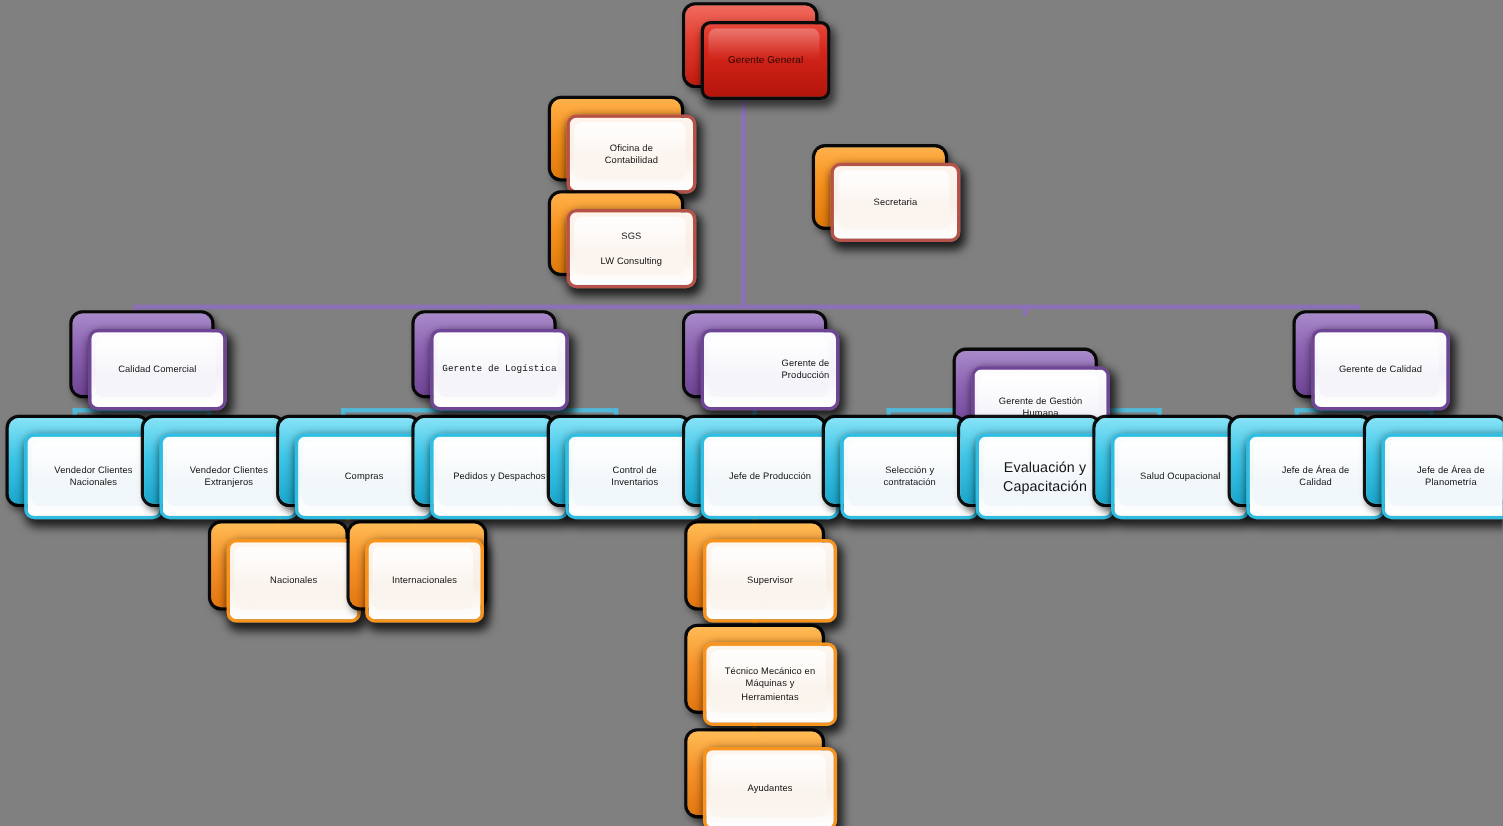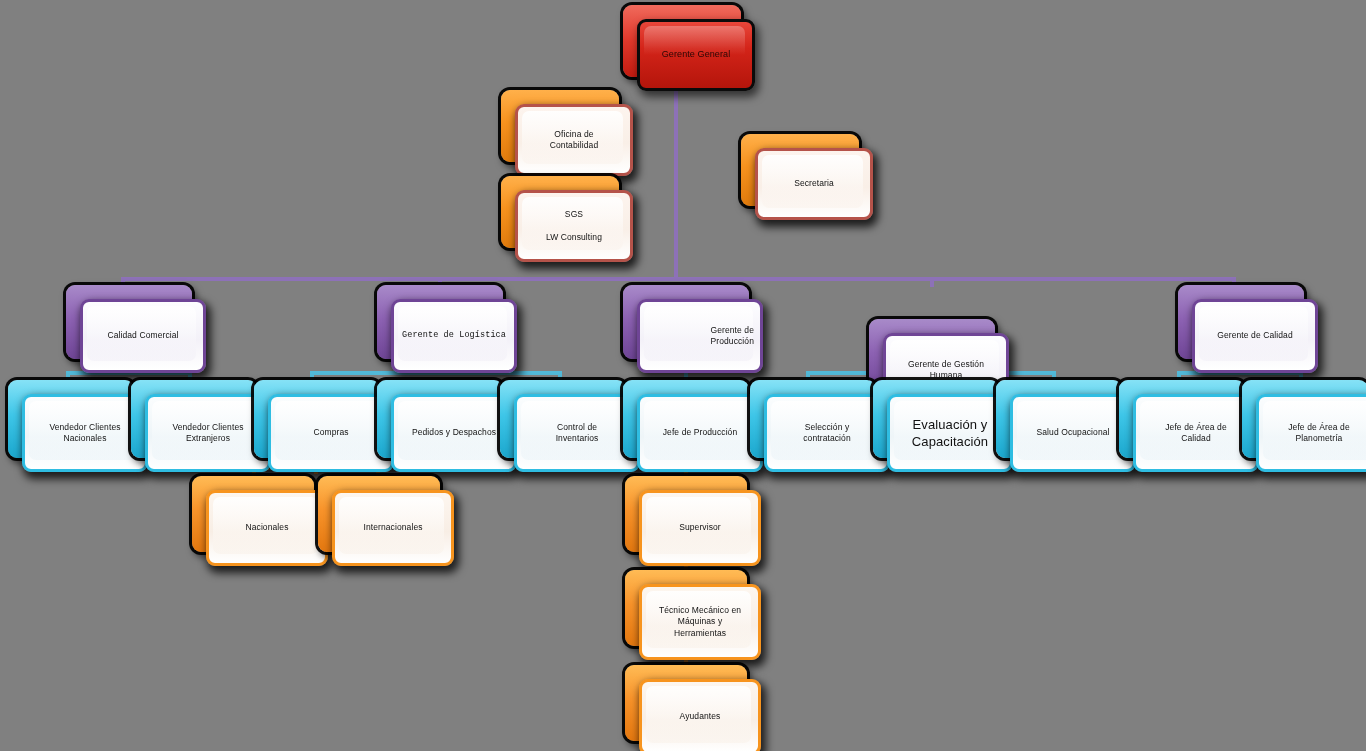--- a/index.html
+++ b/index.html
@@ -273,39 +273,39 @@
     </div>
     <div class="node t-orange" style="left: 192px; top: 476px; width: 136px; height: 90px;">
       <div class="plate" style="width: 122px; height: 76px;"></div>
       <div class="card" style="left: 14px; top: 14px; width: 122px; height: 76px;">
         <div class="inner"></div>
         <div class="label" style="font-size: 8.5px;">Nacionales</div>
       </div>
     </div>
     <div class="node t-orange" style="left: 318px; top: 476px; width: 136px; height: 90px;">
       <div class="plate" style="width: 122px; height: 76px;"></div>
+      <div class="card" style="left: 14px; top: 14px; width: 108px; height: 76px;">
+        <div class="inner"></div>
+        <div class="label" style="font-size: 8.5px;">Internacionales</div>
+      </div>
+    </div>
+    <div class="node t-orange" style="left: 625px; top: 476px; width: 136px; height: 116px;">
+      <div class="plate" style="width: 122px; height: 76px;"></div>
       <div class="card" style="left: 14px; top: 14px; width: 122px; height: 76px;">
         <div class="inner"></div>
-        <div class="label" style="font-size: 8.5px;">Internacionales</div>
-      </div>
-    </div>
-    <div class="node t-orange" style="left: 625px; top: 476px; width: 136px; height: 116px;">
+        <div class="label" style="font-size: 8.5px;">Supervisor</div>
+      </div>
+    </div>
+    <div class="node t-orange" style="left: 625px; top: 570px; width: 136px; height: 90px;">
       <div class="plate" style="width: 122px; height: 76px;"></div>
       <div class="card" style="left: 14px; top: 14px; width: 122px; height: 76px;">
         <div class="inner"></div>
-        <div class="label" style="font-size: 8.5px;">Supervisor</div>
-      </div>
-    </div>
-    <div class="node t-orange" style="left: 625px; top: 570px; width: 136px; height: 90px;">
+        <div class="label" style="font-size: 8.5px;">Técnico  Mecánico en<br>Máquinas y<br>Herramientas</div>
+      </div>
+    </div>
+    <div class="node t-orange" style="left: 625px; top: 665px; width: 136px; height: 90px;">
       <div class="plate" style="width: 122px; height: 76px;"></div>
       <div class="card" style="left: 14px; top: 14px; width: 122px; height: 76px;">
         <div class="inner"></div>
-        <div class="label" style="font-size: 8.5px;">Técnico  Mecánico en<br>Máquinas y<br>Herramientas</div>
-      </div>
-    </div>
-    <div class="node t-orange" style="left: 625px; top: 665px; width: 136px; height: 90px;">
-      <div class="plate" style="width: 122px; height: 76px;"></div>
-      <div class="card" style="left: 14px; top: 14px; width: 122px; height: 76px;">
-        <div class="inner"></div>
         <div class="label" style="font-size: 8.5px;">Ayudantes</div>
       </div>
     </div>
   </div>
 
 </body></html>

